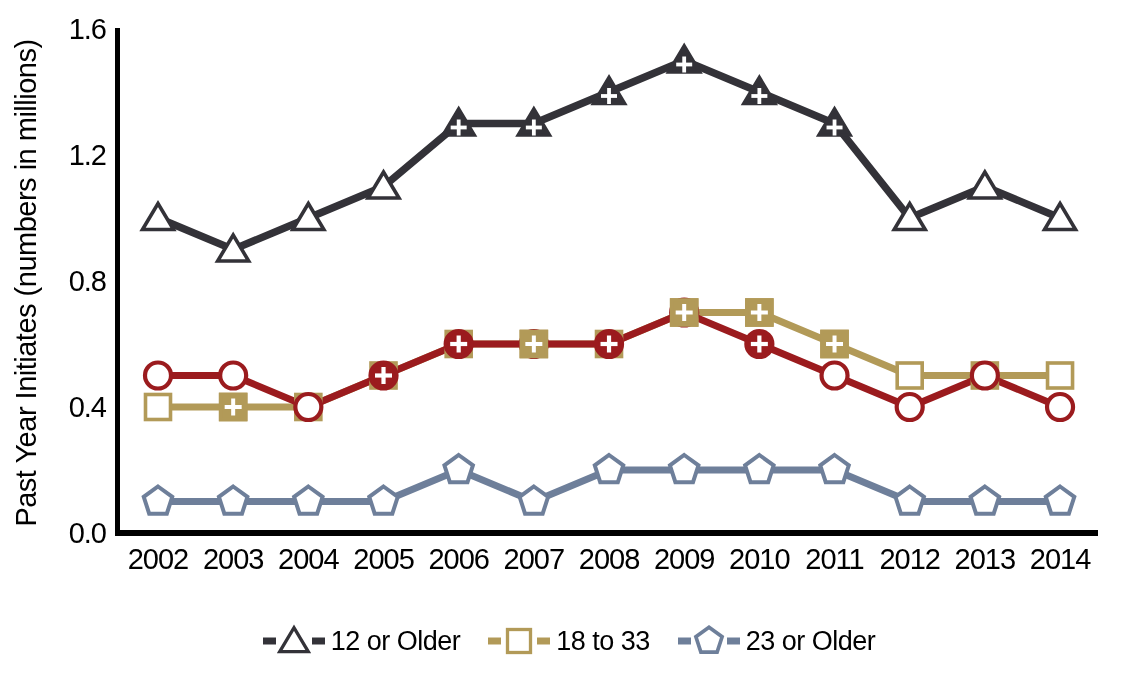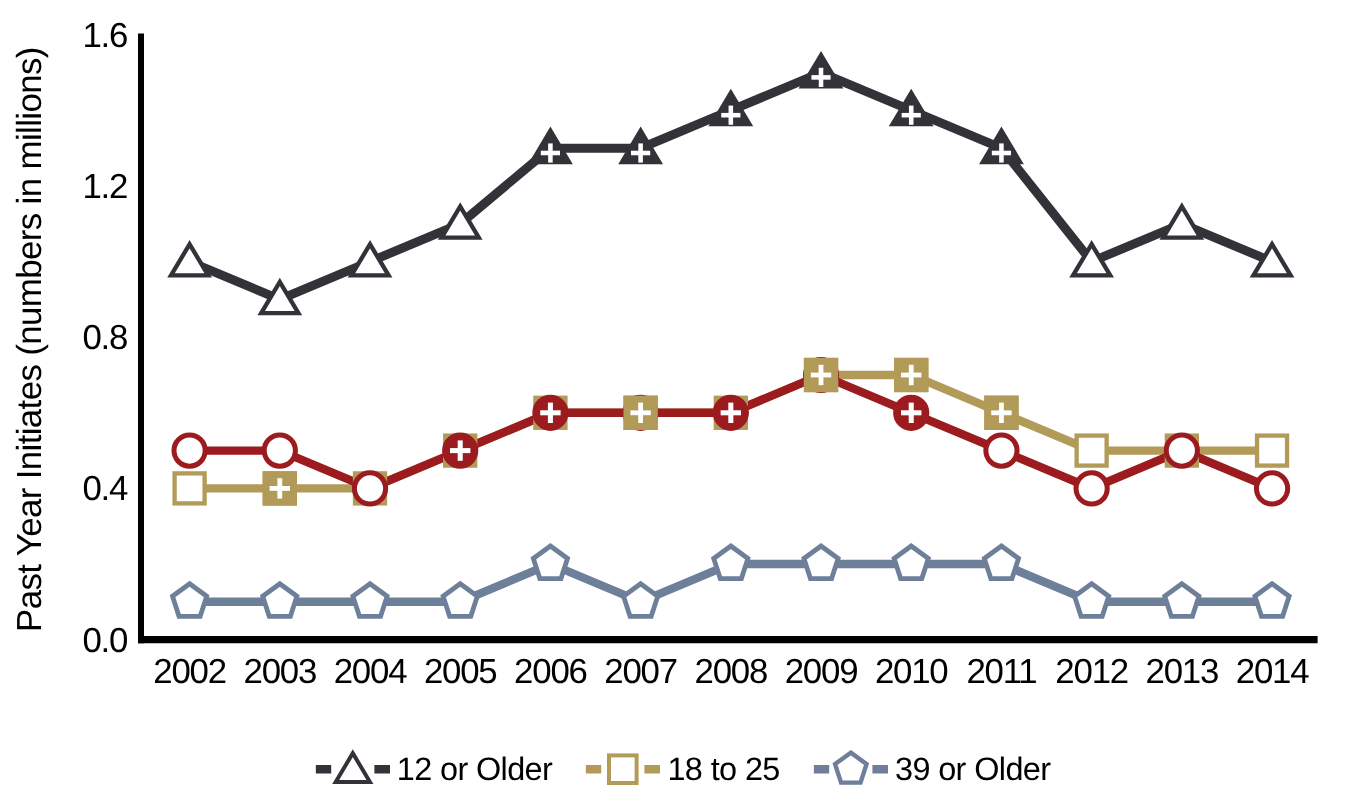--- a/index.html
+++ b/index.html
@@ -307,26 +307,26 @@
         <span class="label">12 or Older</span>
       </div>
       <div class="legend-item">
         <svg width="62" height="34" viewBox="0 0 62 34">
           <line x1="0" y1="17" x2="13" y2="17" stroke="#B29A58" stroke-width="7"></line>
           <line x1="49" y1="17" x2="62" y2="17" stroke="#B29A58" stroke-width="7"></line>
           <g>
             <rect x="19.5" y="5.5" width="23" height="23" fill="#fff" stroke="#B29A58" stroke-width="3.3120000000000003"></rect>
           </g>
         </svg>
-        <span class="label">18 to 25</span>
+        <span class="label">18 to 33</span>
       </div>
       <div class="legend-item">
         <svg width="62" height="34" viewBox="0 0 62 34">
           <line x1="0" y1="17" x2="13" y2="17" stroke="#6E7F9A" stroke-width="7"></line>
           <line x1="49" y1="17" x2="62" y2="17" stroke="#6E7F9A" stroke-width="7"></line>
           <g>
             <polygon points="31,3.1999999999999993 44.12457992487312,12.735565477625727 39.11143648163613,28.164434522374275 22.888563518363874,28.164434522374275 17.875420075126883,12.735565477625721" fill="#fff" stroke="#6E7F9A" stroke-width="3.68" stroke-linejoin="miter"></polygon>
           </g>
         </svg>
-        <span class="label">39 or Older</span>
+        <span class="label">23 or Older</span>
       </div>
     </div>
 </div>
 
 </body></html>

